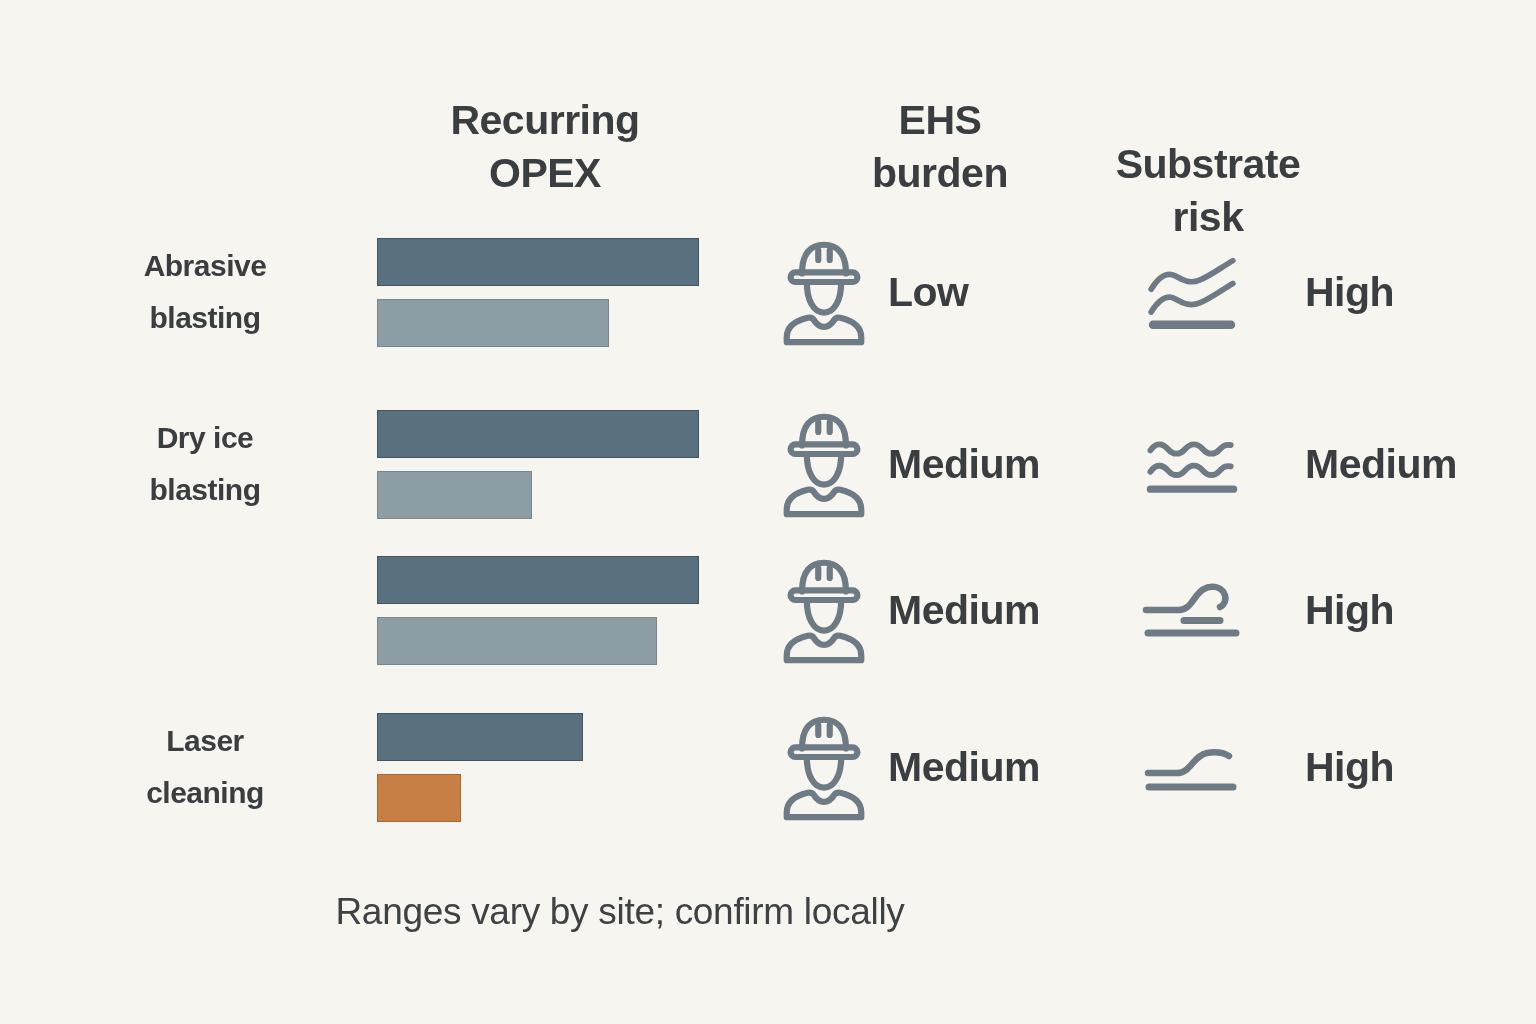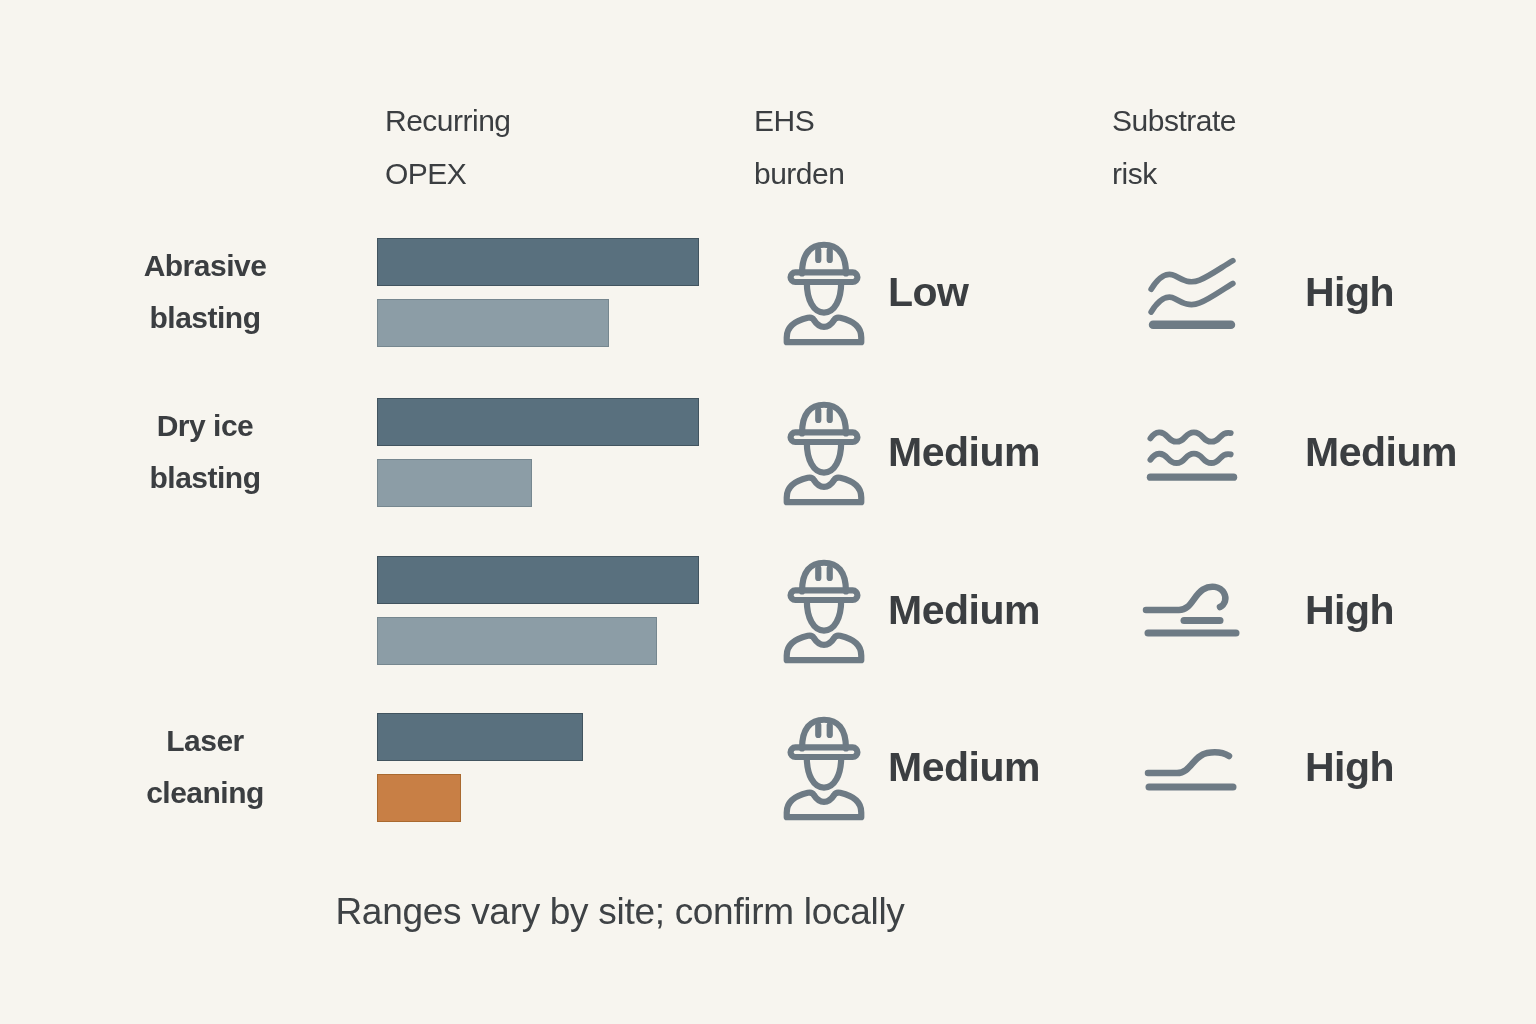--- a/index.html
+++ b/index.html
@@ -5,26 +5,26 @@
   html,body { margin:0; padding:0; }
   .canvas {
     position:relative; width:1536px; height:1024px;
     background:#f7f5ef;
     font-family:"Liberation Sans", sans-serif;
     color:#3b3e41;
     overflow:hidden;
   }
   .col-header {
     position:absolute; top:94px; width:320px;
-    font-size:30px; font-weight:normal;
+    text-align:center; font-size:41px; font-weight:bold;
     line-height:53px; letter-spacing:-0.5px;
   }
   #h-opex { left:385px; }
-  #h-ehs  { left:754px; }
-  #h-sub  { left:1112px; }
+  #h-ehs  { left:780px; }
+  #h-sub  { left:1048px;margin-top:44px; }
 
   .row { position:absolute; left:0; width:1536px; height:110px; }
   .row-label {
     position:absolute; left:40px; width:330px; height:108px;
     display:flex; flex-direction:column; justify-content:center;
     text-align:center; font-size:30px; font-weight:bold; line-height:52px;
     letter-spacing:-0.5px;
   }
   .bar { position:absolute; left:377px; height:48px; box-sizing:border-box; }
   .bar.high { top:0; }
@@ -87,21 +87,21 @@
         <div class="level-label ehs-label">Low</div>
         <div class="cell-icon sub-icon">
           <svg width="100" height="76" viewBox="0 0 100 80" fill="none" stroke="#6e7b85" stroke-linecap="round" stroke-linejoin="round" stroke-width="6">
             <path d="M7 37 C15 24 24 18.5 32 23 C41 28 48 31.5 58 27.5 C70 22.5 81 14 93 7"></path>
             <path d="M7 61 C15 48 24 42.5 32 47 C41 52 48 55.5 58 51.5 C70 46.5 81 38 93 31"></path>
             <path d="M9 74.5 L91 74.5" stroke-width="9"></path>
           </svg>
         </div>
         <div class="level-label sub-label">High</div>
       </div>
-      <div class="row" style="top: 398px;">
+      <div class="row" style="top: 410px;">
         <div class="row-label">
           <div>Dry ice</div>
           <div>blasting</div>
         </div>
         <div class="bar high" style="width:322px;background:#59707e;border:1px solid #42545f"></div>
         <div class="bar low" style="width:155px;background:#8c9da6;border:1px solid #76878f"></div>
         <div class="cell-icon ehs-icon">
           <svg width="96" height="107" viewBox="0 0 100 112" fill="none" stroke="#6e7b85" stroke-linecap="round" stroke-linejoin="round" stroke-width="6.5">
             <path d="M27 36 C27 15 36 6 50 6 C64 6 73 15 73 36"></path>
             <path d="M44 12 L44 22"></path>

